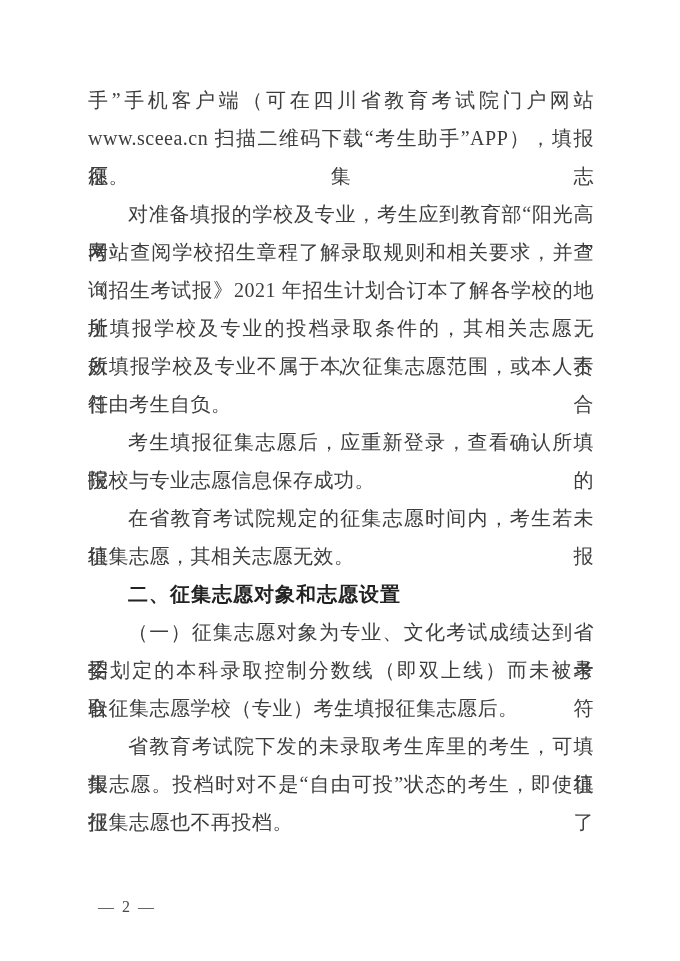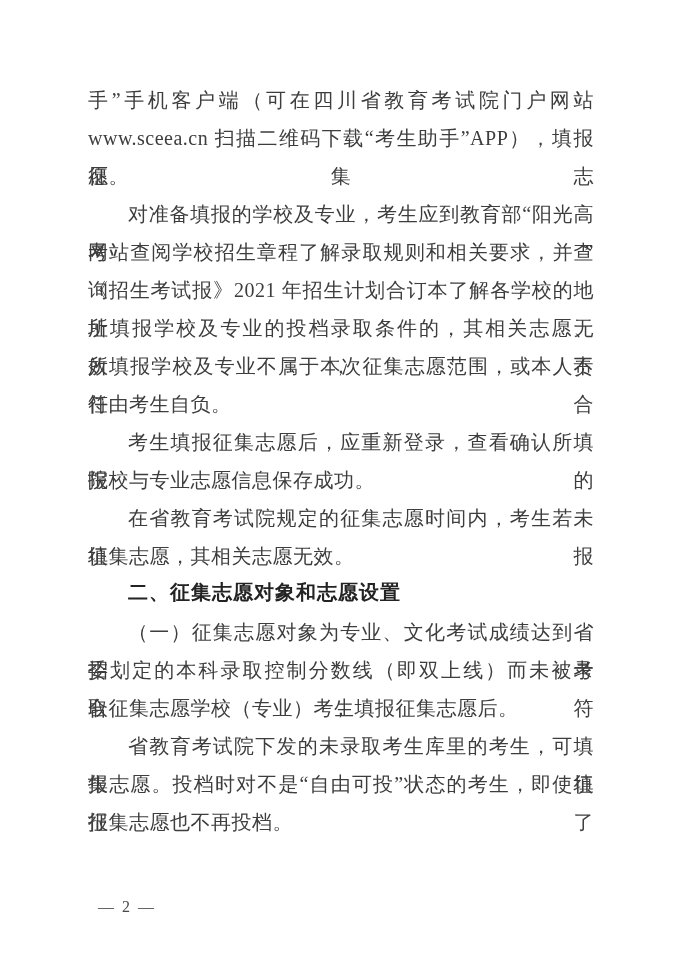--- a/index.html
+++ b/index.html
@@ -35,21 +35,21 @@
   .line.just {
     white-space: normal;
     text-align: justify;
     text-align-last: justify;
     text-justify: inter-character;
   }
   .line.indent {
     text-indent: 2em;
   }
   .line.heading {
-    font-family: Liberation Mono, monospace;
+    font-family: Liberation Serif, serif;
     font-weight: 700;
     color: #232323;
     letter-spacing: 1px;
   }
   .page-number {
     position: absolute;
     left: 98px;
     top: 898px;
     font-size: 16px;
     color: #4a4a4a;

